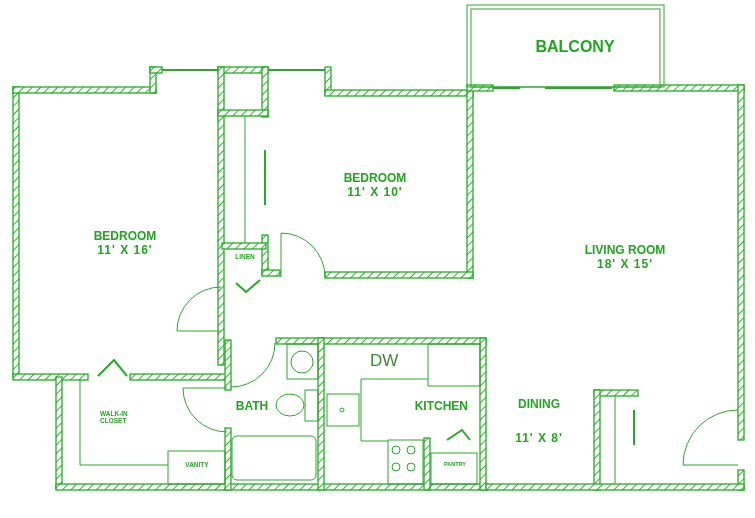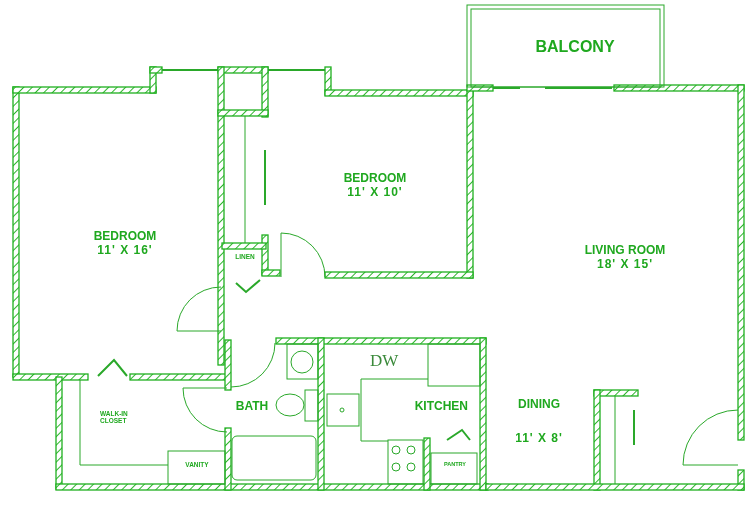--- a/index.html
+++ b/index.html
@@ -4,21 +4,21 @@
 <style>
   html, body { margin: 0; padding: 0; background: #ffffff; }
   body { width: 755px; height: 518px; position: relative; overflow: hidden; font-family: "Liberation Sans", sans-serif; }
   #plan { position: absolute; left: 0; top: 0; }
   .lbl { position: absolute; color: #1fa81f; font-family: "Liberation Sans", sans-serif; font-weight: bold; text-align: center; white-space: nowrap; line-height: 1.15; }
   .lbl .n { display: block; }
   .lbl .d { display: block; letter-spacing: 1px; text-align: center; }
   .s11 { font-size: 16px; }
   .s9 { font-size: 12px; }
   .s7 { font-size: 6.5px; }
-  .dw { position: absolute; color: #3b8a3b; font-family: Liberation Serif, serif; font-size: 17px; font-weight: normal; }
+  .dw { position: absolute; color: #3b8a3b; font-family: Liberation Sans, sans-serif; font-size: 17px; font-weight: normal; }
 </style>
 </head>
 <body>
 
 <svg id="plan" width="755" height="518" viewBox="0 0 755 518" xmlns="http://www.w3.org/2000/svg">
   <defs>
     <pattern id="hatch" patternUnits="userSpaceOnUse" width="6" height="6" patternTransform="rotate(45)">
       <rect width="6" height="6" fill="#ffffff"></rect>
       <line x1="0" y1="0" x2="0" y2="6" stroke="#2db52d" stroke-width="2"></line>
     </pattern>

